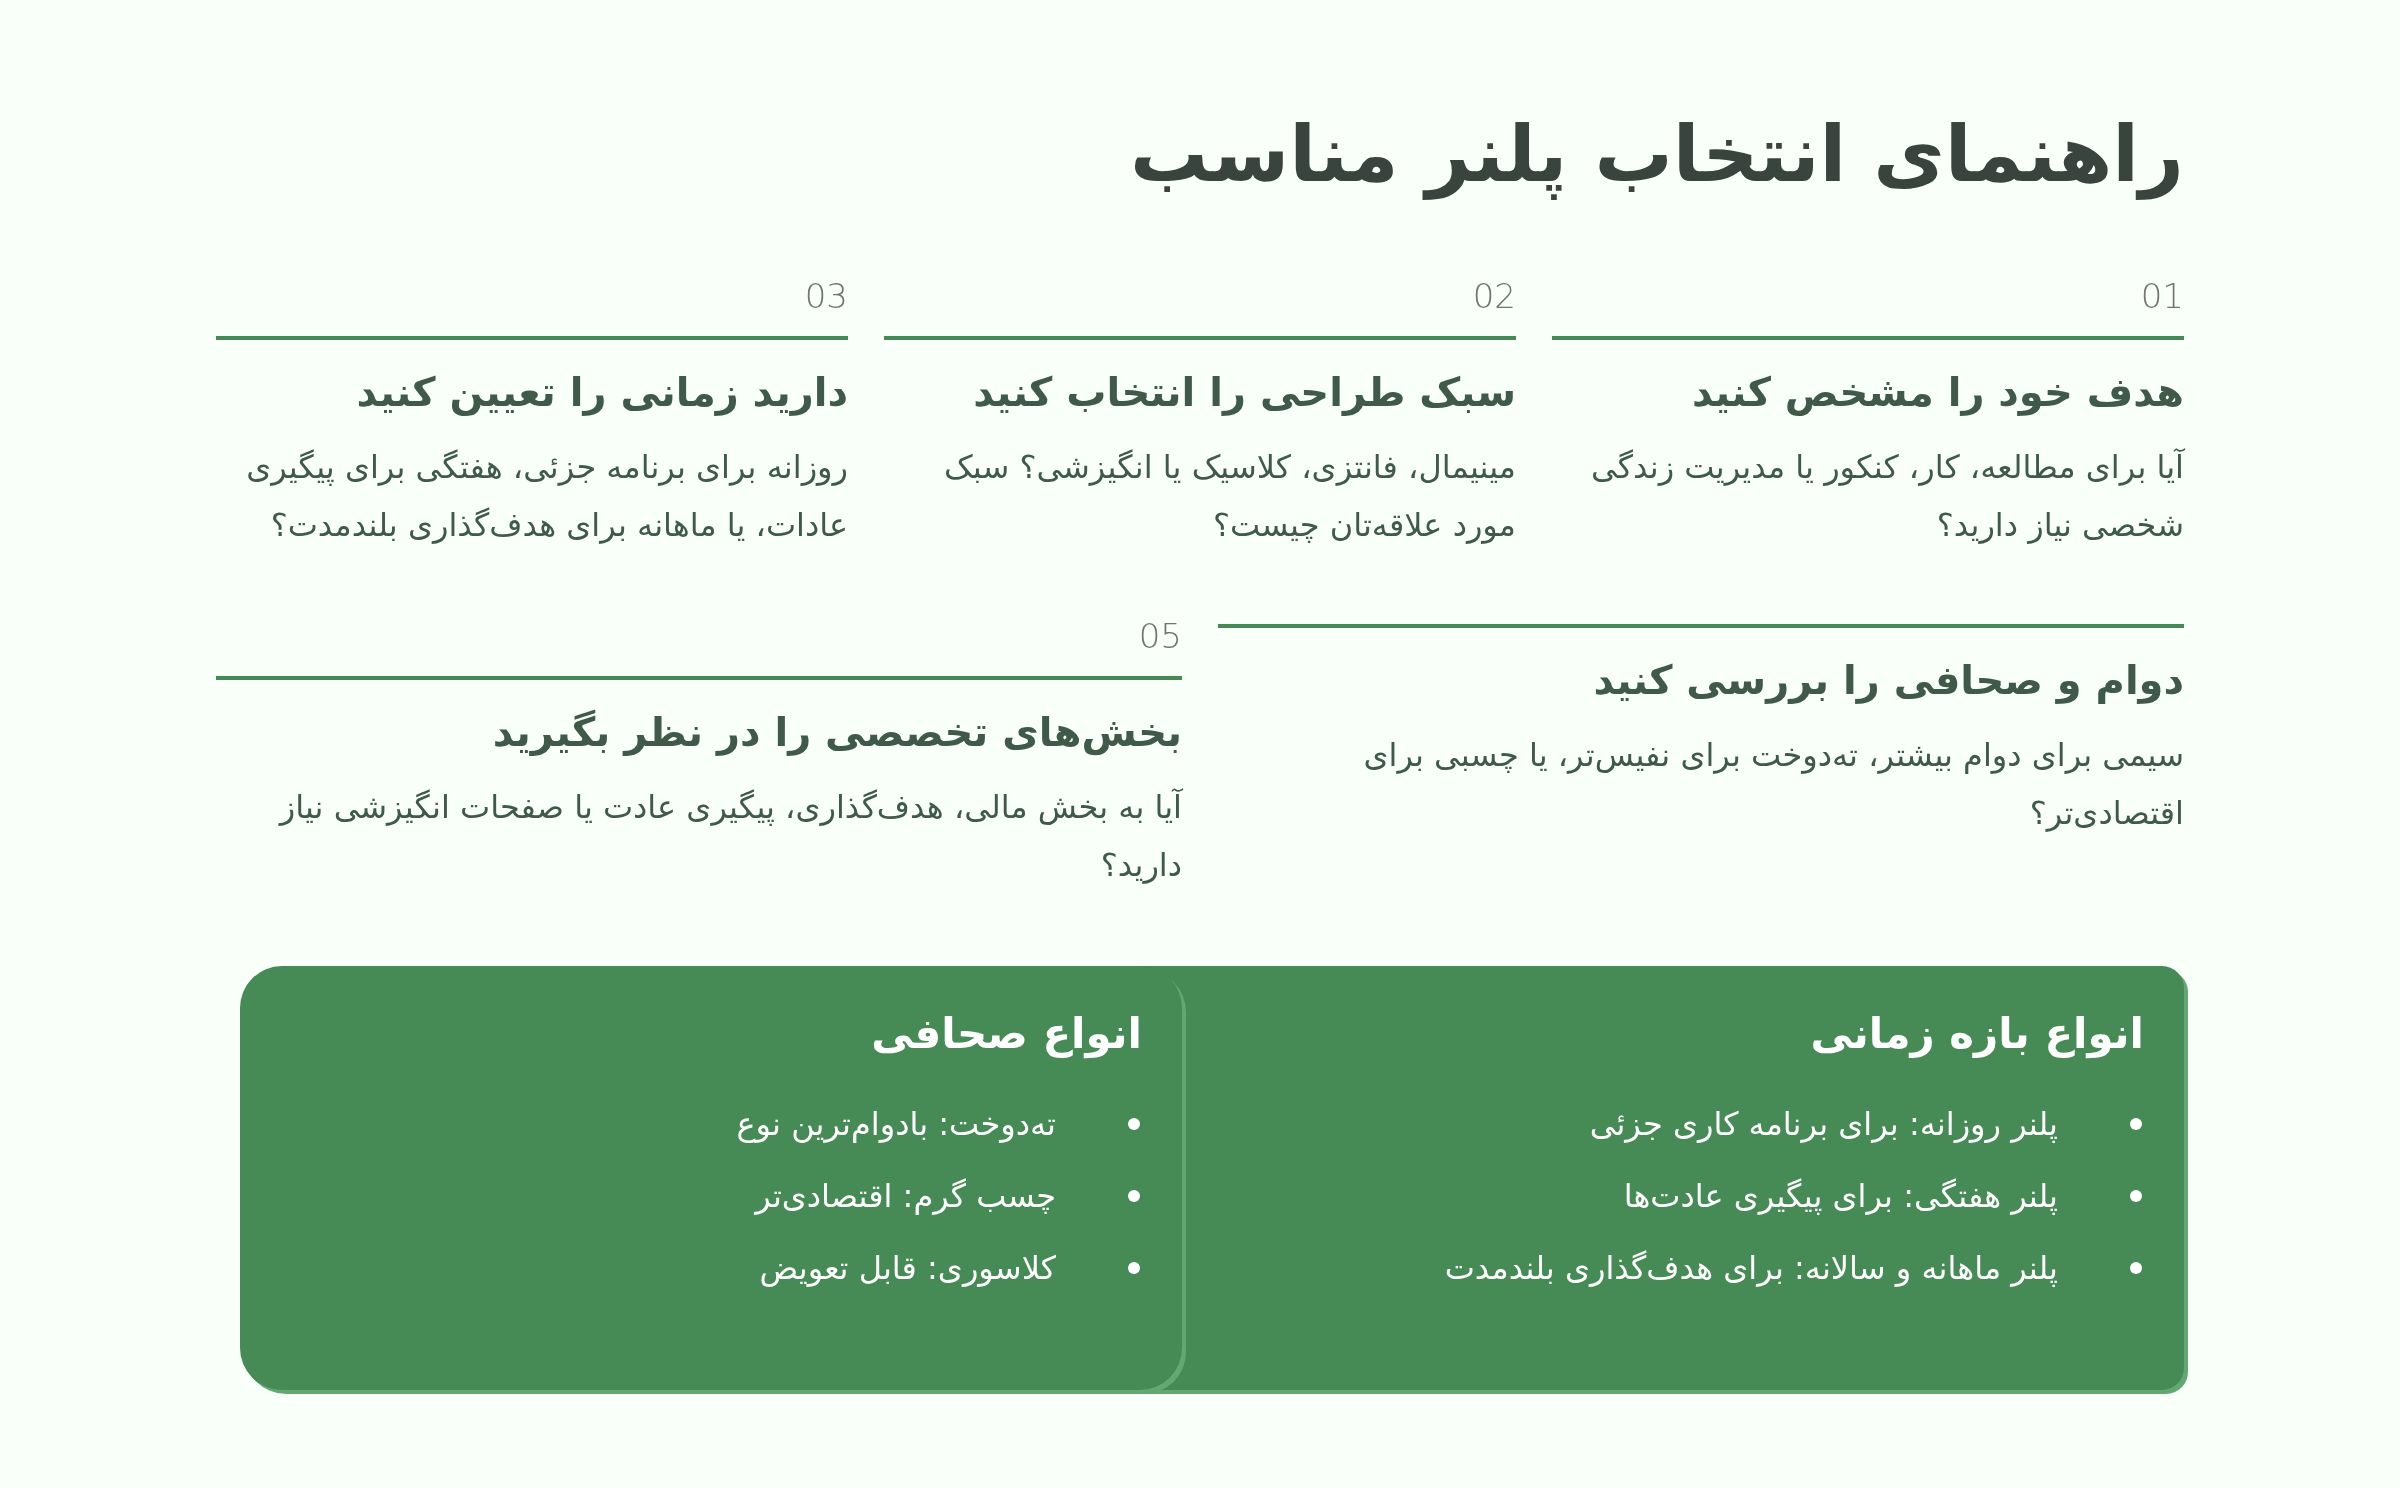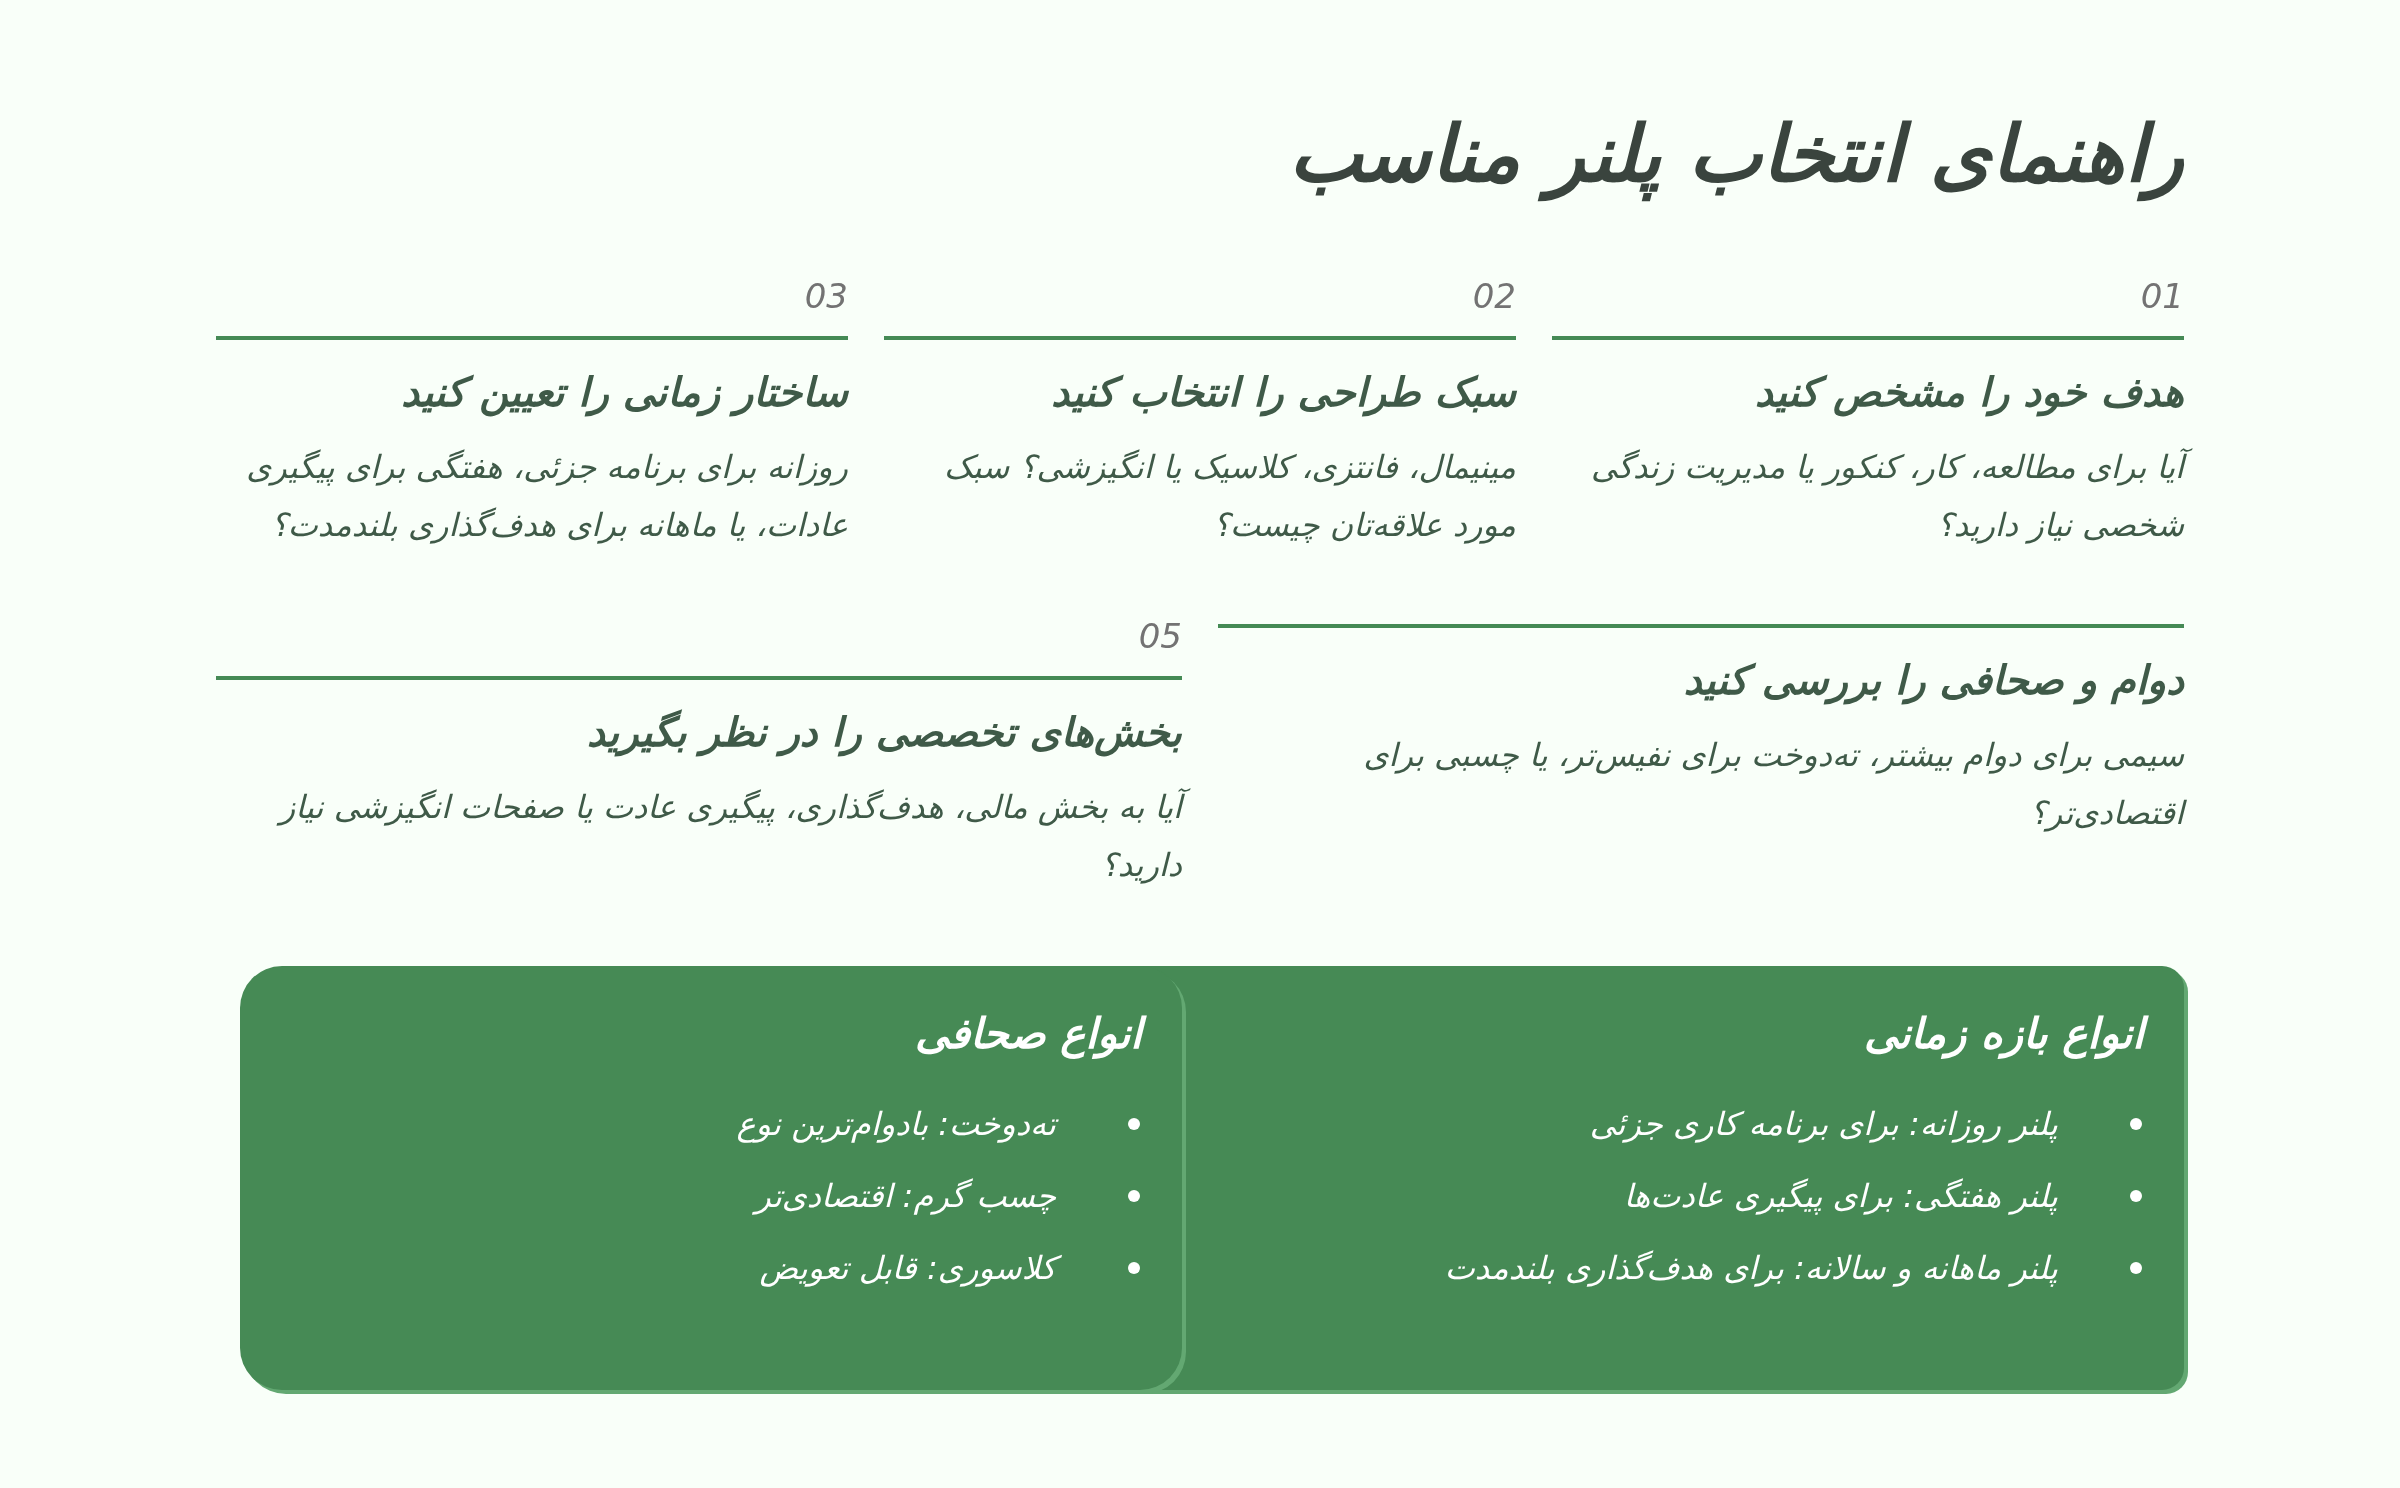--- a/index.html
+++ b/index.html
@@ -1,15 +1,15 @@
 <!DOCTYPE html>
 <html lang="fa" dir="rtl"><head>
 <meta charset="utf-8">
 <style>
-  * { box-sizing: border-box; margin: 0; padding: 0; font-style: italic; }
+  * { box-sizing: border-box; margin: 0; padding: 0; }
   html, body {
     width: 2400px;
     height: 1488px;
     background: #f9fff9;
     overflow: hidden;
   }
   body {
     font-family: "DejaVu Sans", sans-serif;
     color: #3a4a3f;
     position: relative;
@@ -122,21 +122,21 @@
   <section class="step" style="right:668px; top:270px; width:632px;">
     <div class="step-num">02</div>
     <div class="step-rule"></div>
     <h2 class="step-title">سبک طراحی را انتخاب کنید</h2>
     <p class="step-desc">مینیمال، فانتزی، کلاسیک یا انگیزشی؟ سبک مورد علاقه‌تان چیست؟</p>
   </section>
 
   <section class="step" style="right:1336px; top:270px; width:632px;">
     <div class="step-num">03</div>
     <div class="step-rule"></div>
-    <h2 class="step-title">ساختار زمانی را تعیین کنید</h2>
+    <h2 class="step-title">دارید زمانی را تعیین کنید</h2>
     <p class="step-desc">روزانه برای برنامه جزئی، هفتگی برای پیگیری عادات، یا ماهانه برای هدف‌گذاری بلندمدت؟</p>
   </section>
 
   <section class="step" style="right:0; top:610px; width:966px;">
     <div class="step-rule"></div>
     <h2 class="step-title">دوام و صحافی را بررسی کنید</h2>
     <p class="step-desc">سیمی برای دوام بیشتر، ته‌دوخت برای نفیس‌تر، یا چسبی برای اقتصادی‌تر؟</p>
   </section>
 
   <section class="step" style="right:1002px; top:610px; width:966px;">

